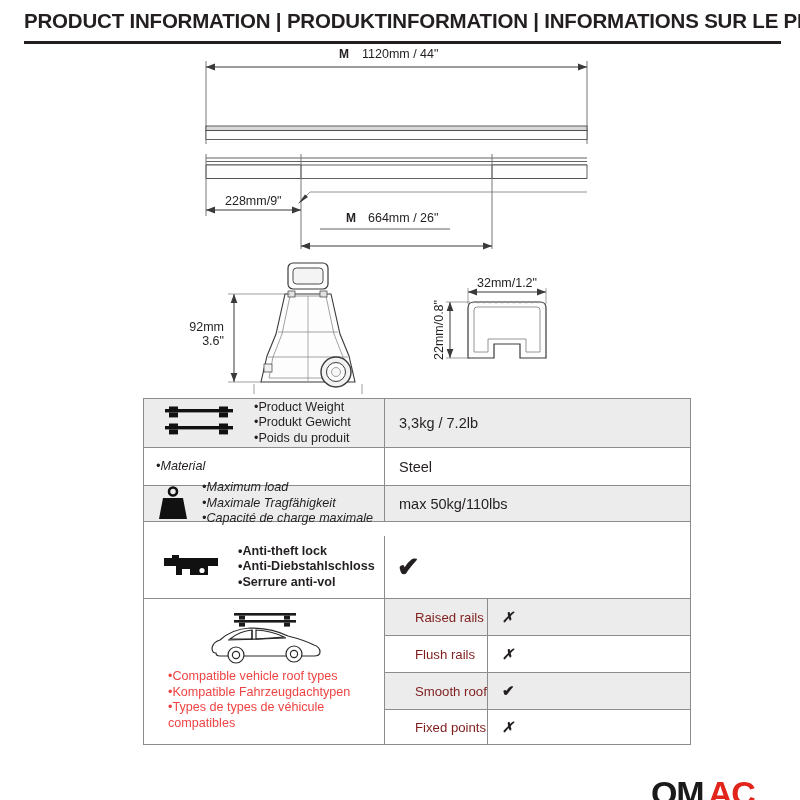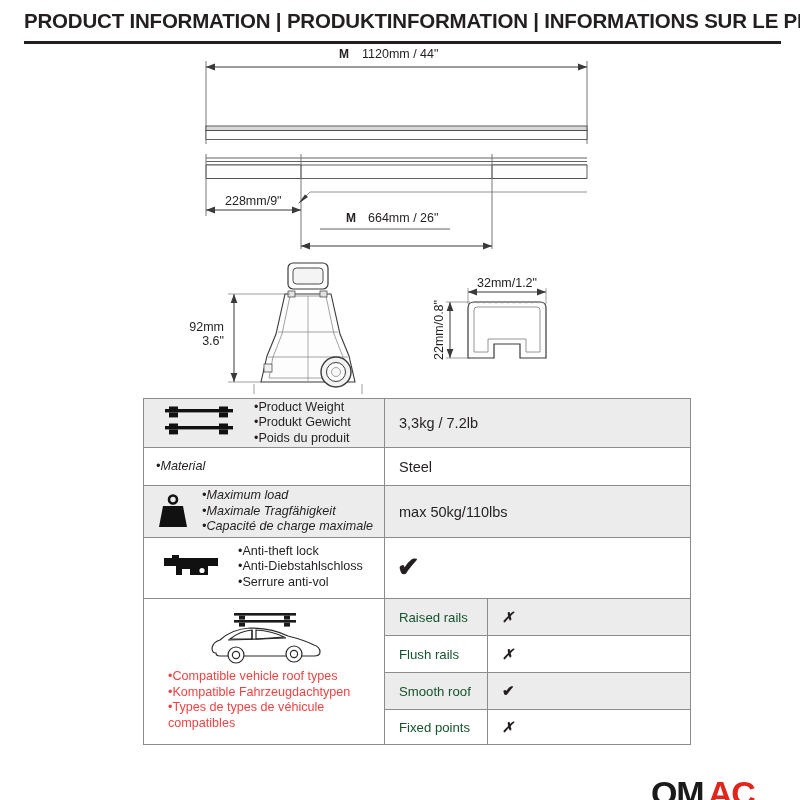--- a/index.html
+++ b/index.html
@@ -164,24 +164,24 @@
   }
   .compat-subrow.shade { background: #ececec; }
   .compat-subrow.last { border-bottom: none; }
   .compat-name {
     position: absolute;
     left: 0; top: 0;
     width: 102px;
     height: 100%;
     display: flex;
     align-items: center;
-    padding-left: 14px;
+    padding-left: 30px;
     box-sizing: border-box;
     font-size: 13.2px;
-    color: #14532d;
+    color: #7f1d1d;
   }
   .compat-divider {
     position: absolute;
     left: 102px;
     top: 0;
     width: 1px;
     height: 100%;
     background: #8c8c8c;
   }
   .compat-mark {
@@ -362,21 +362,21 @@
   </div>
 
   <div class="spec-row" style="top:49px; height:38px;">
     <div class="cell-label wide" style="left:12px; width:228px;">
       <span>•Material</span>
     </div>
     <div class="divider-v"></div>
     <div class="cell-value">Steel</div>
   </div>
 
-  <div class="spec-row shade" style="top:87px; height:52px;">
+  <div class="spec-row shade" style="top:87px; height:36px;">
     <div class="cell-icon" style="width:58px;">
       <svg width="36" height="36" viewBox="0 0 36 36">
         <circle cx="18" cy="5.5" r="4" fill="none" stroke="#111" stroke-width="2.6"></circle>
         <path d="M 8 12 L 28 12 L 32 33 L 4 33 Z" fill="#111"></path>
       </svg>
     </div>
     <div class="cell-label wide">
       <span>•Maximum load</span>
       <span>•Maximale Tragfähigkeit</span>
       <span>•Capacité de charge maximale</span>
@@ -388,21 +388,21 @@
   <div class="spec-row" style="top:137px; height:63px;">
     <div class="cell-icon" style="width:94px;">
       <svg width="58" height="30" viewBox="0 0 58 30">
         <rect x="2" y="6" width="54" height="8" fill="#111"></rect>
         <rect x="14" y="14" width="32" height="9" fill="#111"></rect>
         <rect x="20" y="17" width="8" height="7" fill="#fff"></rect>
         <circle cx="40" cy="18.5" r="2.6" fill="#fff"></circle>
         <rect x="10" y="3" width="7" height="3" fill="#111"></rect>
       </svg>
     </div>
-    <div class="cell-label" style="left:94px; width:146px;">
+    <div class="cell-label" style="left:94px; width:146px;font-weight:bold;">
       <span>•Anti-theft lock</span>
       <span>•Anti-Diebstahlschloss</span>
       <span>•Serrure anti-vol</span>
     </div>
     <div class="divider-v"></div>
     <div class="cell-value check">✔</div>
   </div>
 
   <div id="compat-row" style="top:200px; height:145px;">
     <div id="compat-left">

